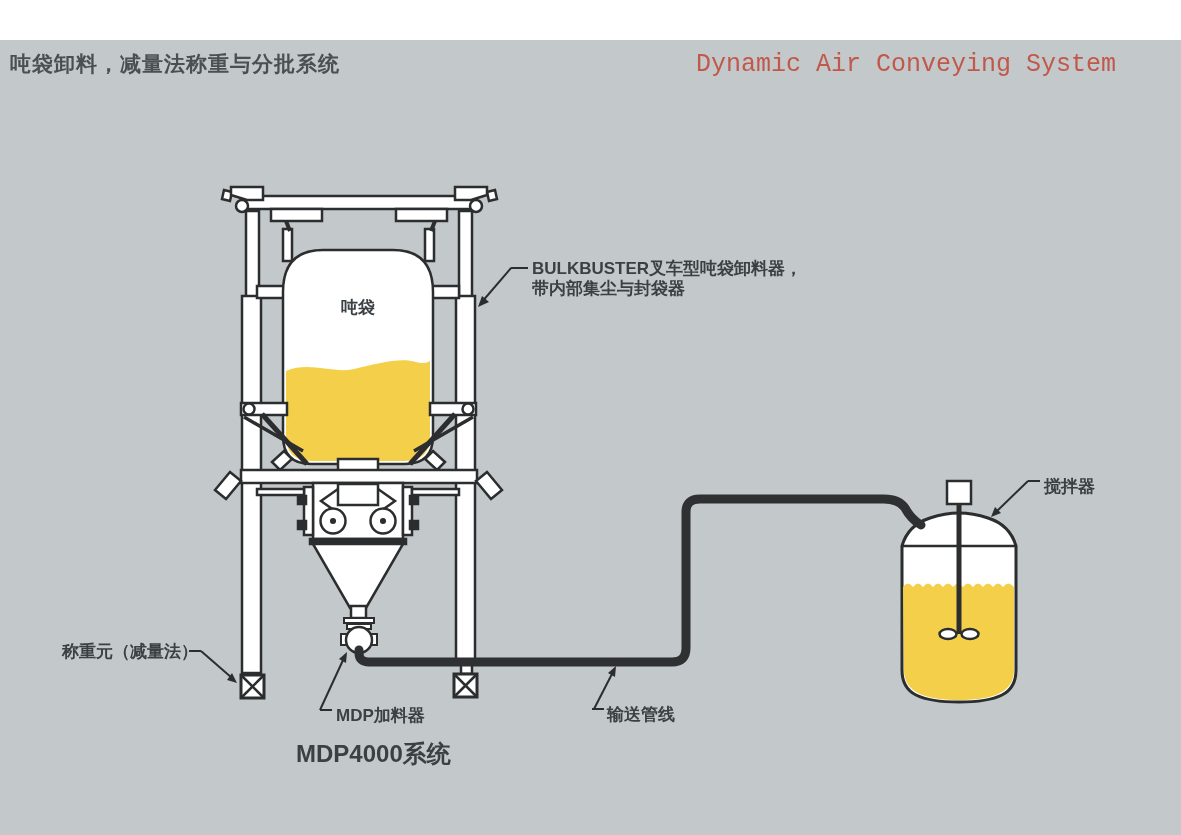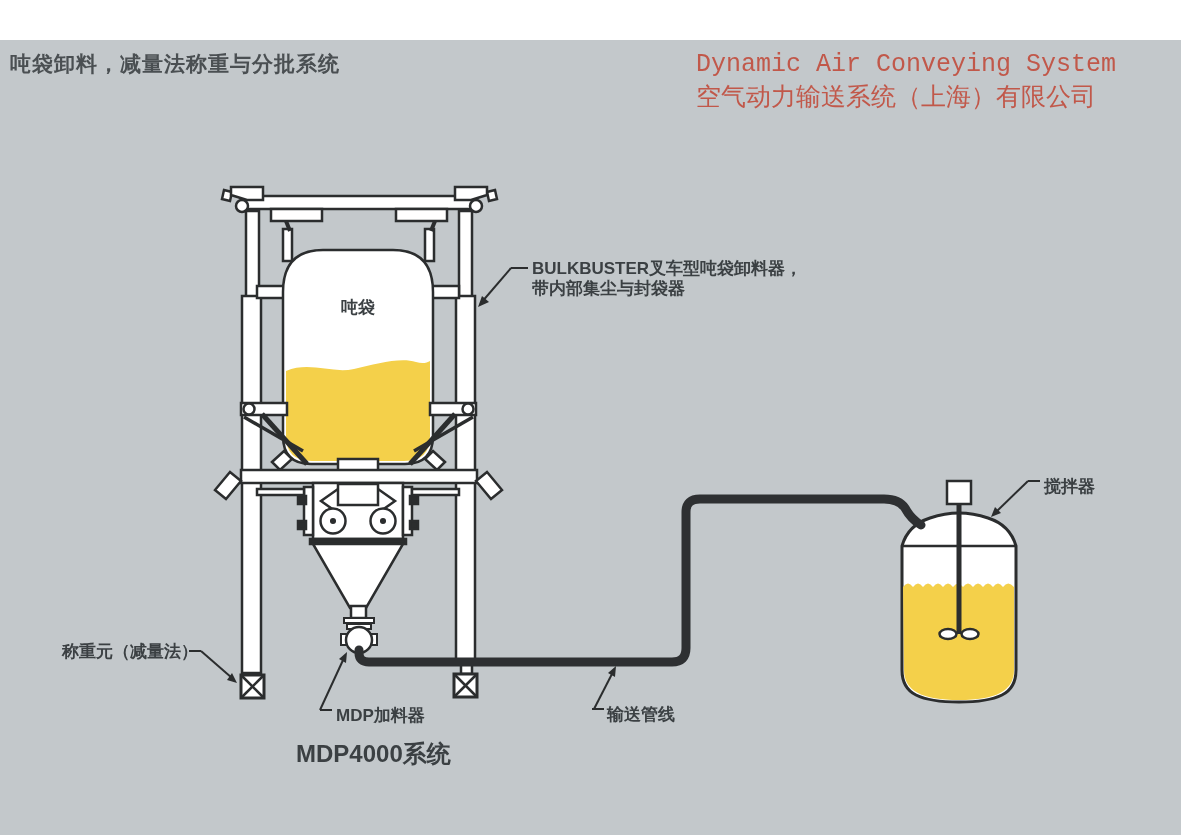--- a/index.html
+++ b/index.html
@@ -16,21 +16,20 @@
 </head>
 <body>
 
 <div id="stage">
   <div id="graybg"></div>
 
   <div id="page-title">吨袋卸料，减量法称重与分批系统</div>
 
   <div id="brand">
     <div>Dynamic Air Conveying System</div>
-    <div>空气动力输送系统（上海）有限公司</div>
   </div>
 
   <svg width="1181" height="835" viewBox="0 0 1181 835">
     <g stroke="#2b2d2e" stroke-width="2.5" fill="#ffffff">
 
       <g>
         <rect x="283" y="229" width="9" height="32"></rect>
         <rect x="425" y="229" width="9" height="32"></rect>
         <line x1="284" y1="216" x2="290" y2="231" stroke-width="4"></line>
         <line x1="437" y1="216" x2="431" y2="231" stroke-width="4"></line>

